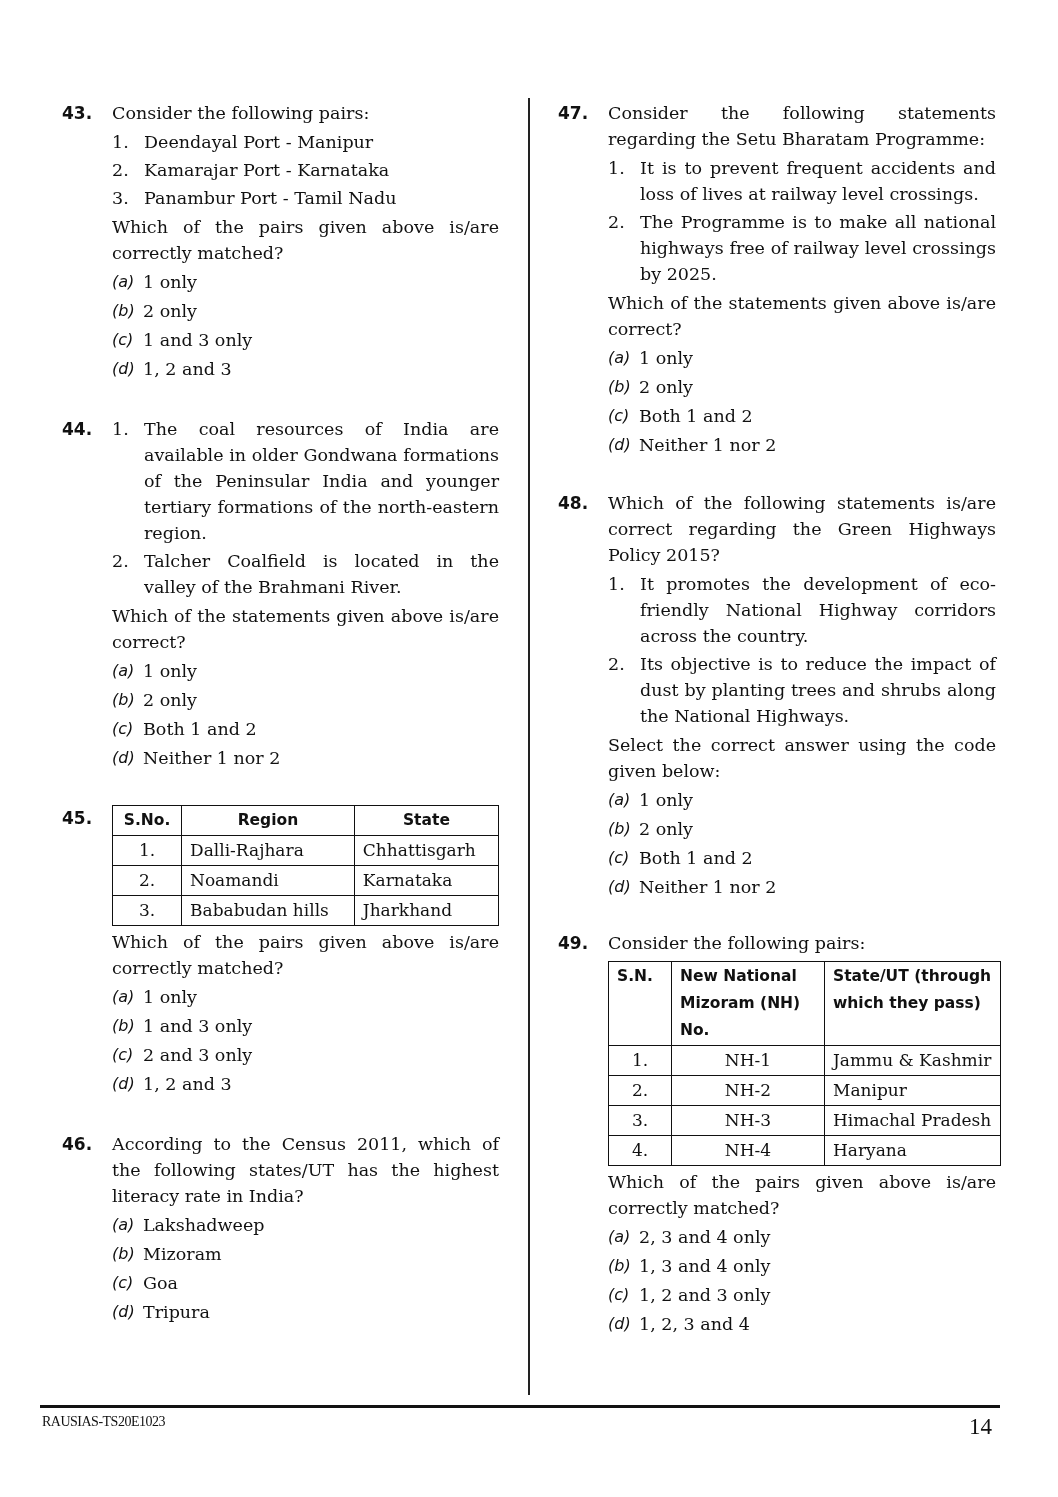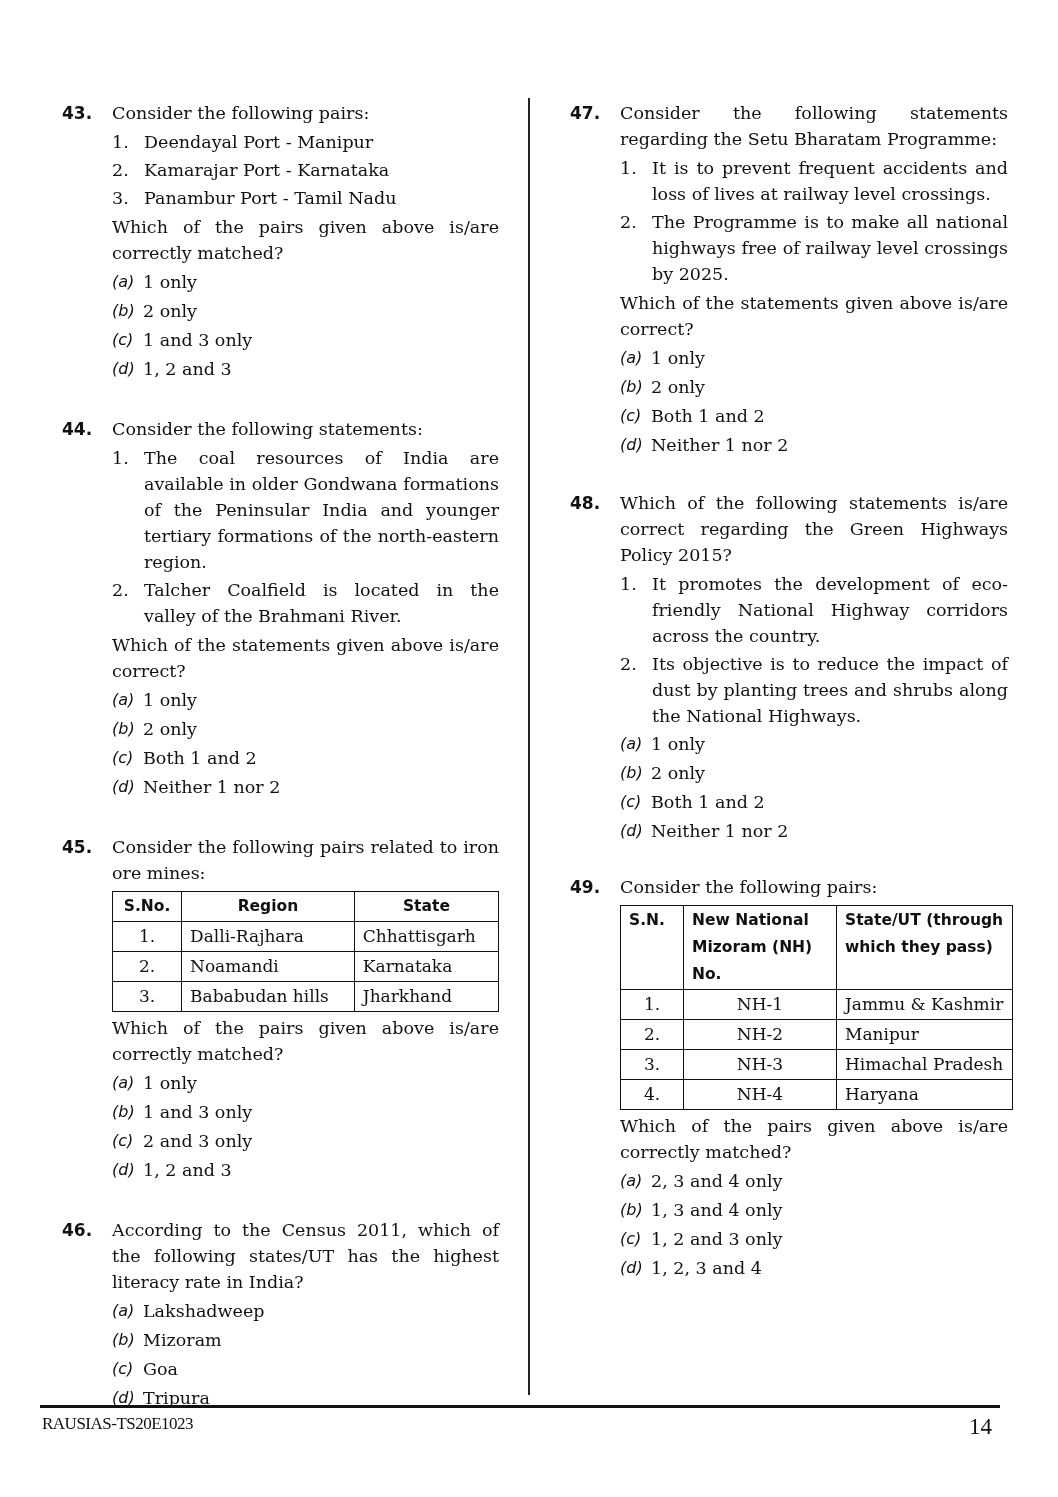--- a/index.html
+++ b/index.html
@@ -1,40 +1,40 @@
 <!DOCTYPE html>
 <html><head>
 <meta charset="utf-8">
 <style>
   html, body { margin: 0; padding: 0; background: #ffffff; }
   body { width: 1058px; height: 1497px; position: relative; overflow: hidden;
          font-family: "DejaVu Serif", "Liberation Serif", serif; color: #111; }
   .page { position: absolute; left: 0; top: 0; width: 1058px; height: 1235px; }
   .col { position: absolute; top: 100px; width: 440px; font-size: 17.5px; line-height: 26px; }
   .col-left { left: 62px; width: 437px; }
-  .col-right { left: 570px; width: 438px; }
+  .col-right { left: 558px; width: 438px; }
   .divider { position: absolute; left: 528px; top: 98px; width: 2px; height: 1297px; background: #222; }
   .q { position: relative; padding-left: 50px; margin-bottom: 30px; }
   .qnum { position: absolute; left: 0; top: 0; font-weight: bold; font-family: "DejaVu Sans", sans-serif; font-size: 17px; }
   .stem { text-align: justify; margin: 0 0 3px 0; }
   .items { margin: 0; padding: 0; list-style: none; }
   .item { position: relative; padding-left: 32px; text-align: justify; margin-bottom: 2px; }
   .item .num { position: absolute; left: 0; top: 0; }
   .prompt { text-align: justify; margin: 3px 0 3px 0; }
   .opts { margin: 0; padding: 0; list-style: none; }
   .opt { display: flex; margin-bottom: 3px; }
   .opt .lab { font-style: italic; font-family: "DejaVu Sans", sans-serif; font-size: 16px; width: 31px; flex: none; }
   table.tbl { border-collapse: collapse; width: 100%; margin: 5px 0 3px 0; border-radius: 28px; }
   table.tbl th, table.tbl td { border: 1.6px solid #111; padding: 1px 8px; vertical-align: top; font-size: 17px; line-height: 27px; }
   table.tbl th { font-weight: bold; font-family: "DejaVu Sans", sans-serif; font-size: 15.5px; }
   .c { text-align: center; }
   .t49 th { text-align: left; line-height: 27px; }
   .t49 td.state { text-align: justify; }
   .footer-rule { position: absolute; left: 40px; top: 1405px; width: 960px; height: 3px; background: #111; }
-  .footer-left { position: absolute; left: 42px; top: 1414px; font-family: "Liberation Serif", serif; font-size: 17px; letter-spacing: -0.5px; }
+  .footer-left { position: absolute; left: 42px; top: 1414px; font-family: "Liberation Serif", serif; font-size: 14px; letter-spacing: -0.5px; }
   .footer-right { position: absolute; right: 66px; top: 1414px; font-family: "Liberation Serif", serif; font-size: 23px; }
 </style>
 </head>
 <body>
 
 <div class="page">
 
   <div class="col col-left">
 
     <div class="q" style="margin-bottom:34px;">
@@ -61,21 +61,20 @@
           </li>
         <li class="opt">
             <span class="lab">(d)</span>
             <span>1, 2 and 3</span>
           </li>
       </ul>
     </div>
 
     <div class="q" style="margin-bottom:34px;">
       <span class="qnum">44.</span>
-      <p class="stem">Consider the following statements:</p>
       <ul class="items">
         <li class="item"><span class="num">1.</span><span>The coal resources of India are available in older Gondwana formations of the Peninsular India and younger tertiary formations of the north-eastern region.</span></li>
         <li class="item"><span class="num">2.</span><span>Talcher Coalfield is located in the valley of the Brahmani River.</span></li>
       </ul>
       <p class="prompt">Which of the statements given above is/are correct?</p>
       <ul class="opts">
         <li class="opt">
             <span class="lab">(a)</span>
             <span>1 only</span>
           </li>
@@ -89,21 +88,20 @@
           </li>
         <li class="opt">
             <span class="lab">(d)</span>
             <span>Neither 1 nor 2</span>
           </li>
       </ul>
     </div>
 
     <div class="q" style="margin-bottom:34px;">
       <span class="qnum">45.</span>
-      <p class="stem">Consider the following pairs related to iron ore mines:</p>
       <table class="tbl">
         <thead>
           <tr>
             <th class="c" style="width:52px;">S.No.</th>
             <th class="c">Region</th>
             <th class="c">State</th>
           </tr>
         </thead>
         <tbody>
           <tr>
@@ -200,20 +198,21 @@
       </ul>
     </div>
 
     <div class="q" style="">
       <span class="qnum">48.</span>
       <p class="stem">Which of the following statements is/are correct regarding the Green Highways Policy 2015?</p>
       <ul class="items">
         <li class="item"><span class="num">1.</span><span>It promotes the development of eco-friendly National Highway corridors across the country.</span></li>
         <li class="item"><span class="num">2.</span><span>Its objective is to reduce the impact of dust by planting trees and shrubs along the National Highways.</span></li>
       </ul>
+      <p class="prompt">Select the correct answer using the code given below:</p>
       <ul class="opts">
         <li class="opt">
             <span class="lab">(a)</span>
             <span>1 only</span>
           </li>
         <li class="opt">
             <span class="lab">(b)</span>
             <span>2 only</span>
           </li>
         <li class="opt">

